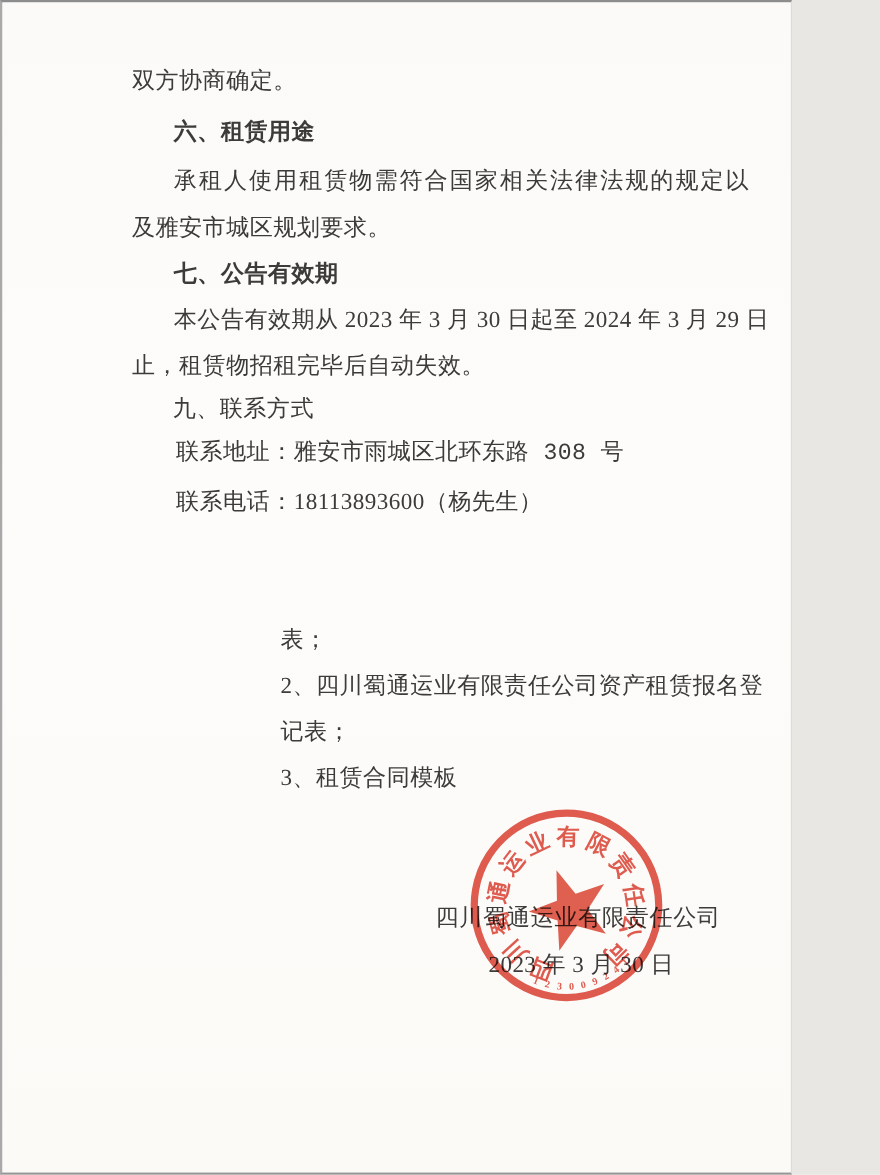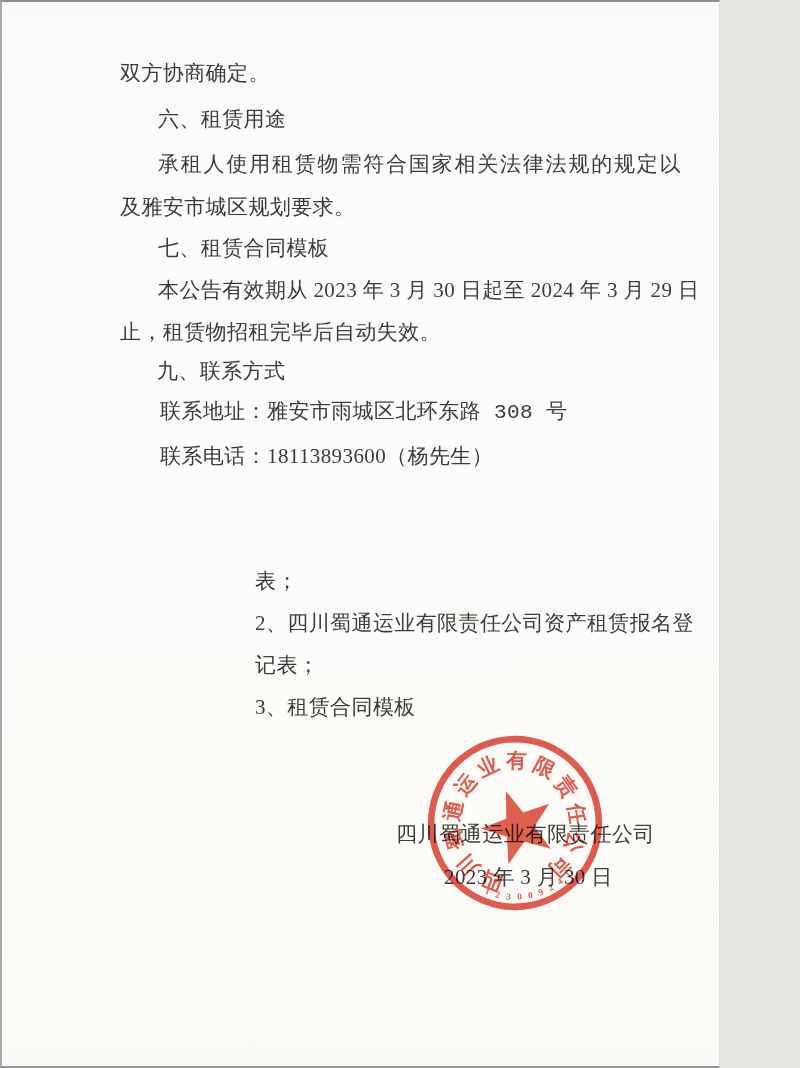--- a/index.html
+++ b/index.html
@@ -20,21 +20,21 @@
     border-right: 1px solid #dcdcda;
   }
   .line {
     position: absolute;
     white-space: nowrap;
     font-size: 21px;
     line-height: 1.25;
     color: #3c3b39;
     letter-spacing: 0.4px;
   }
-  .bold { font-weight: normal; color: #343330; text-align: right; }
+  .bold { font-weight: bold; color: #343330; text-align: right; }
   .ls   { letter-spacing: 1.8px; }
   
   .l1  { top: 58px;  left: 118px; }
   .l2  { top: 104px; left: 156px; }
   .l3  { top: 149px; left: 156px; }
   .l4  { top: 192px; left: 118px; }
   .l5  { top: 233px; left: 156px; }
   .l6  { top: 275px; left: 156px; }
   .l7  { top: 317px; left: 118px; }
   .l8  { top: 356px; left: 155px; }
@@ -62,21 +62,21 @@
 </style>
 </head>
 <body>
 
 <div class="page">
 
   <div class="line l1" style="color: rgb(60, 59, 57);">双方协商确定。</div>
   <div class="line l2 bold" style="color: rgb(60, 59, 57);">六、租赁用途</div>
   <div class="line l4" style="color: rgb(60, 59, 57);">及雅安市城区规划要求。</div>
   <div class="line l3 ls" style="color: rgb(60, 59, 57);">承租人使用租赁物需符合国家相关法律法规的规定以</div>
-  <div class="line l5 bold" style="color: rgb(60, 59, 57);">七、租赁合同模板</div>
+  <div class="line l5 bold" style="color: rgb(60, 59, 57);">七、公告有效期</div>
   <div class="line l6" style="color: rgb(60, 59, 57);">本公告有效期从 2023 年 3 月 30 日起至 2024 年 3 月 29 日</div>
   <div class="line l7" style="color: rgb(60, 59, 57);">止，租赁物招租完毕后自动失效。</div>
   <div class="line l8" style="color: rgb(60, 59, 57);">九、联系方式</div>
   <div class="line l9" style="color: rgb(60, 59, 57); font-family: Liberation Mono, monospace;">联系地址：雅安市雨城区北环东路 308 号</div>
   <div class="line l10" style="color: rgb(60, 59, 57);">联系电话：18113893600（杨先生）</div>
   <div class="line l12" style="color: rgb(60, 59, 57);">表；</div>
   <div class="line l13" style="color: rgb(60, 59, 57); text-align: center;">2、四川蜀通运业有限责任公司资产租赁报名登</div>
   <div class="line l14" style="color: rgb(60, 59, 57);">记表；</div>
   <div class="line l15" style="color: rgb(60, 59, 57);">3、租赁合同模板</div>
 

